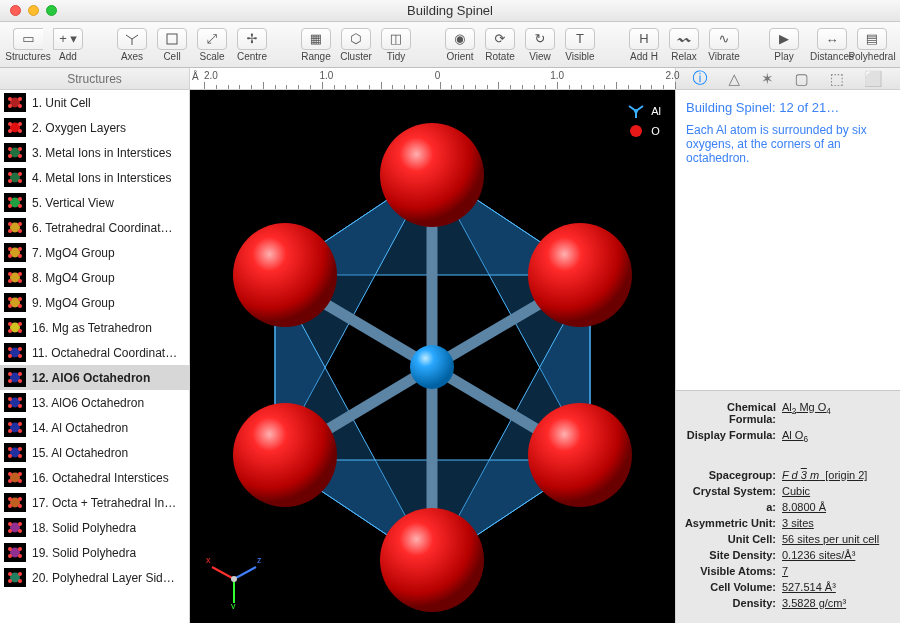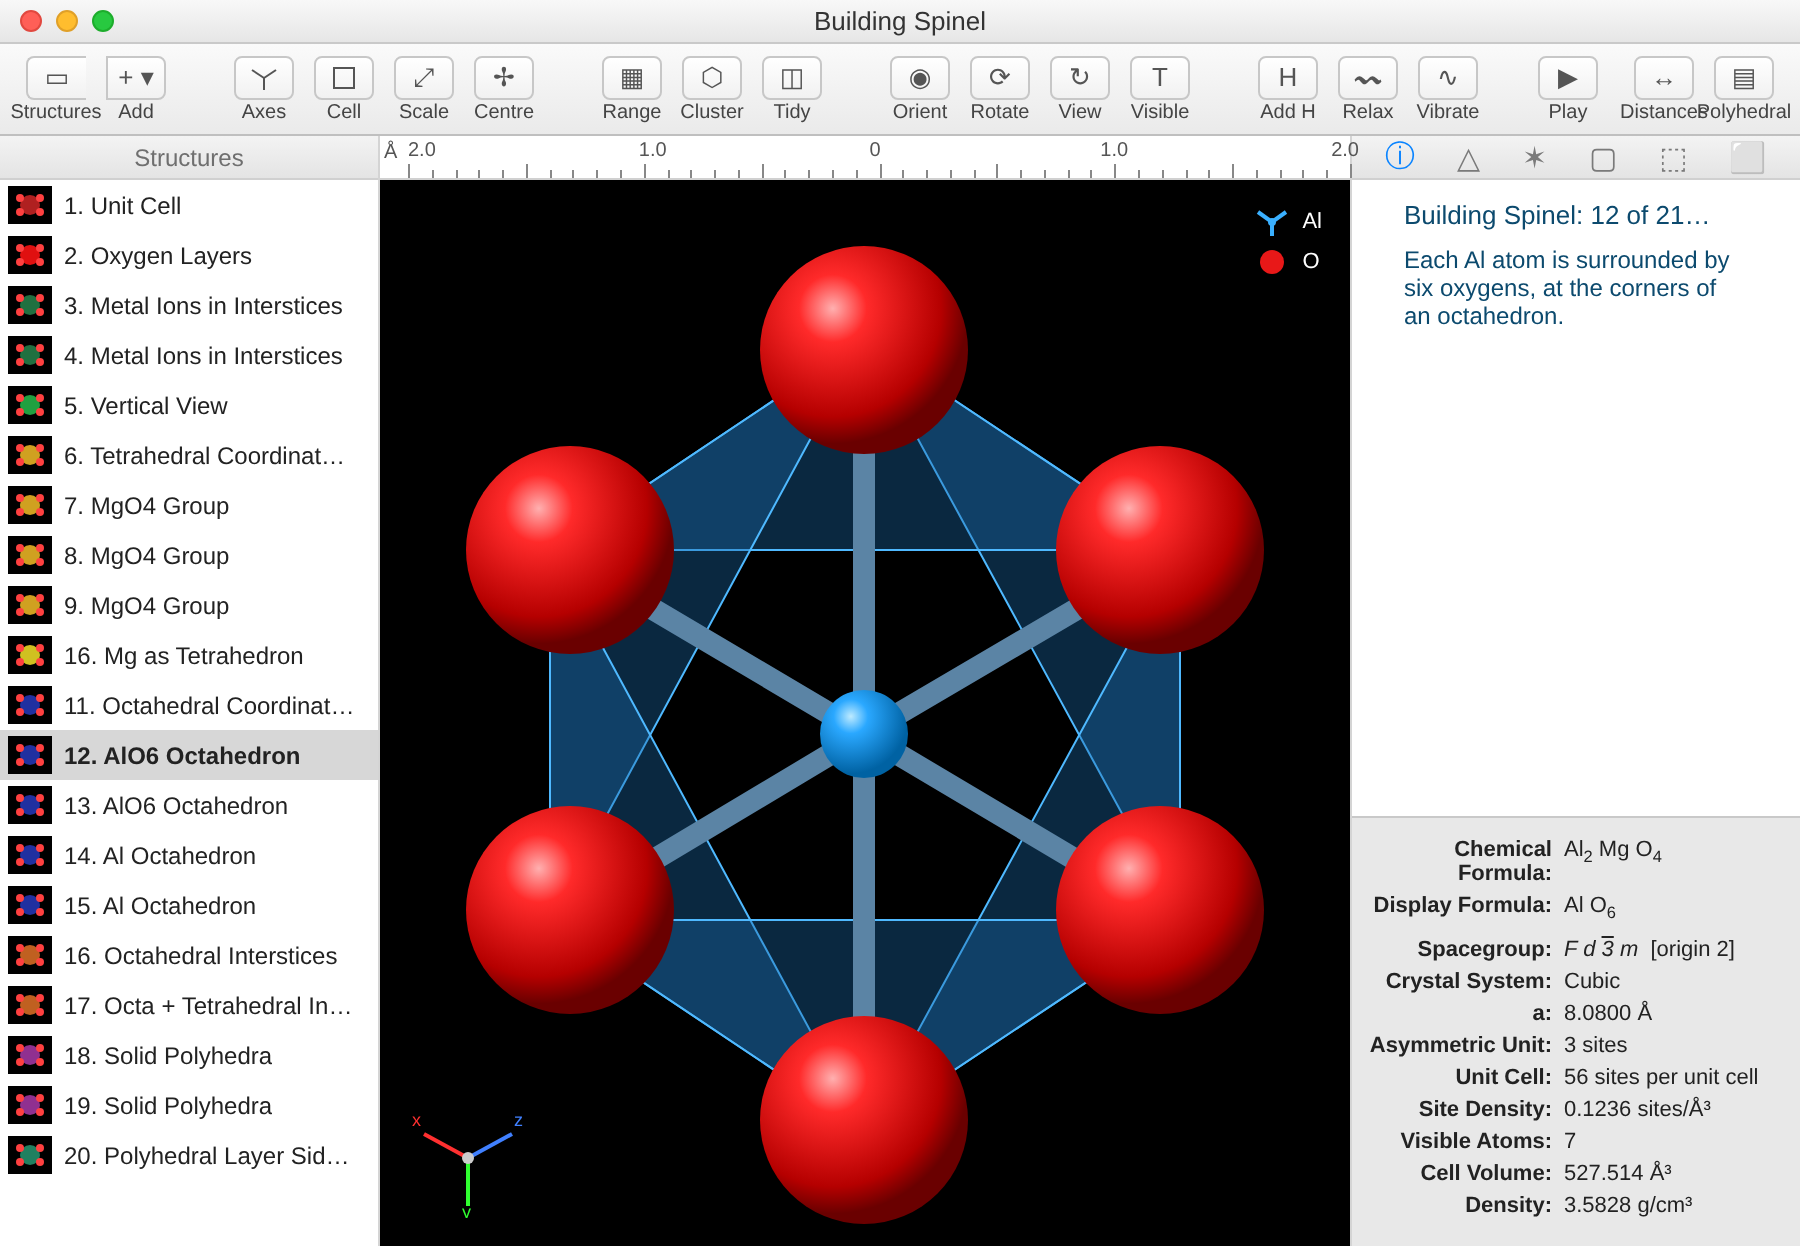--- a/index.html
+++ b/index.html
@@ -38,26 +38,26 @@
 .ruler .marks span { position:absolute; bottom:0; width:1px; background:#888; height:4px; }
 .ruler .marks span.major { height:7px; }
 .canvas { flex:1; background:#000; position:relative; overflow:hidden; }
 .legend { position:absolute; top:14px; right:14px; color:#fff; font-size:11px; display:flex; flex-direction:column; gap:6px; }
 .legend .row { display:flex; align-items:center; gap:6px; }
 .axis3d { position:absolute; left:14px; bottom:14px; }
 .rightpanel { width:225px; border-left:1px solid #d4d4d4; display:flex; flex-direction:column; background:#fff; }
 .rtabs { height:22px; background:linear-gradient(#f3f3f3,#e4e4e4); border-bottom:1px solid #d0d0d0; display:flex; align-items:center; justify-content:space-around; padding:0 6px; }
 .rtabs span { font-size:15px; color:#7a7a7a; cursor:default; }
 .rtabs span.active { color:#0a84ff; }
-.infotext { padding:10px 26px; font-size:12px; color:#0c4a6e; flex:1; }
+.infotext { padding:10px 10px; font-size:12px; color:#3b82f6; flex:1; }
 .infotext .heading { font-size:13px; margin-bottom:8px; }
 .props { background:#e8e8e8; padding:10px 8px 10px 4px; font-size:11px; color:#222; border-top:1px solid #c9c9c9; }
 .props .prow { display:flex; margin-bottom:4px; }
 .props .pk { width:102px; text-align:right; font-weight:bold; padding-right:6px; }
-.props .pv { flex:1; }
+.props .pv { flex:1;text-decoration:underline; }
 .ov { text-decoration: overline; }
 sub { font-size:0.75em; }
 </style>
 </head>
 <body>
 
 <div class="titlebar">
   <div class="traffic">
     <span class="tclose"></span>
     <span class="tmin"></span>
@@ -560,21 +560,21 @@
     </div>
     <div class="props">
       <div class="prow">
           <div class="pk">Chemical Formula:</div>
           <div class="pv">Al<sub>2</sub> Mg O<sub>4</sub></div>
         </div>
       <div class="prow">
           <div class="pk">Display Formula:</div>
           <div class="pv">Al O<sub>6</sub></div>
         </div>
-      <div class="prow" style="margin-top:8px">
+      <div class="prow" style="margin-top:25px">
           <div class="pk">Spacegroup:</div>
           <div class="pv"><i>F d </i><span class="ov"><i>3</i></span><i> m</i> &nbsp;[origin 2]</div>
         </div>
       <div class="prow">
           <div class="pk">Crystal System:</div>
           <div class="pv">Cubic</div>
         </div>
       <div class="prow">
           <div class="pk">a:</div>
           <div class="pv">8.0800 Å</div>

